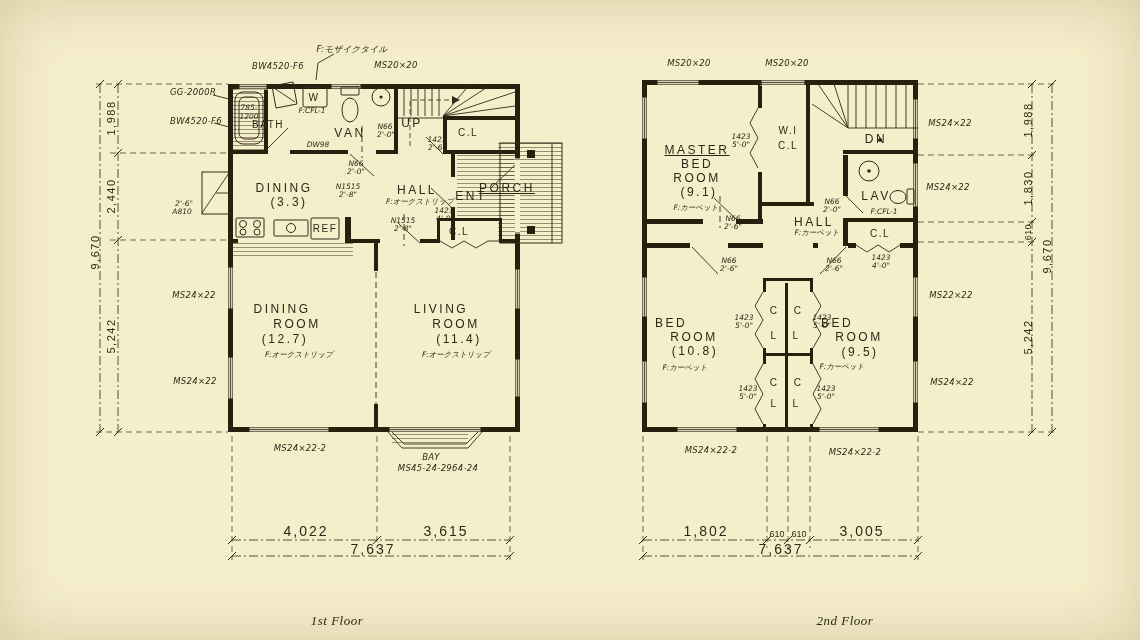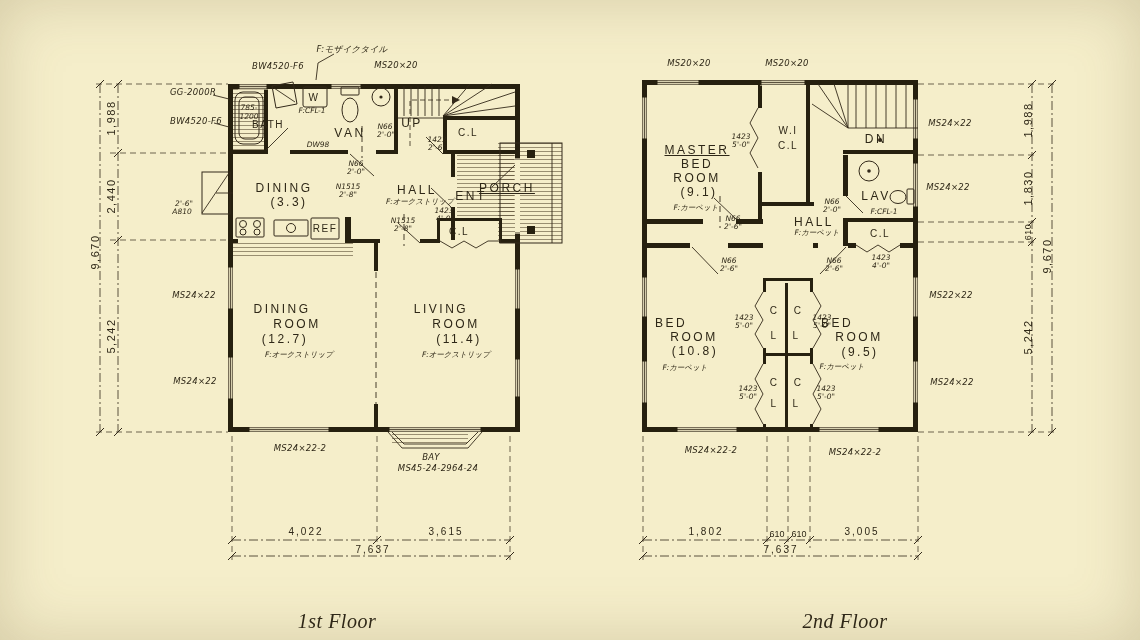--- a/index.html
+++ b/index.html
@@ -13,25 +13,25 @@
     position:absolute; z-index:1;
     background:repeating-linear-gradient(180deg, rgba(78,64,40,.55) 0 1px, transparent 1px 4px);
   }
   svg.plan{ position:absolute; left:0; top:0; z-index:2; }
   #labels{ position:absolute; left:0; top:0; width:100%; height:100%; z-index:3; }
   .lbl{ position:absolute; transform:translate(-50%,-50%); white-space:nowrap; color:#2e2717; }
   .room   { font-size:12px; letter-spacing:2.5px; }
   .roomSm { font-size:10px; letter-spacing:1.5px; }
   .ann    { font-size:8.5px; font-style:italic; font-family:"DejaVu Sans",sans-serif; letter-spacing:.3px; }
   .annS   { font-size:7.5px; font-style:italic; font-family:"DejaVu Sans",sans-serif; }
-  .dim    { font-size:10px; letter-spacing:2px; }
+  .dim    { font-size:14px; letter-spacing:2px; }
   .dimS   { font-size:9px; letter-spacing:0; }
   .dimv   { font-size:11px; letter-spacing:1.5px; transform:translate(-50%,-50%) rotate(-90deg); }
   .dimvS  { font-size:9px;  letter-spacing:.5px; transform:translate(-50%,-50%) rotate(-90deg); }
-  .title  { font-family:"Liberation Serif",serif; font-style:italic; font-size:20px; letter-spacing:.5px; }
+  .title  { font-family:"Liberation Serif",serif; font-style:italic; font-size:13px; letter-spacing:.5px; }
 </style>
 </head>
 <body>
 
 <div class="stage" style="background: rgb(245, 238, 202);">
   <div class="hatch" style="left: 498px; top: 143px; width: 64px; height: 100px;"></div>
     <div class="hatch" style="left: 457px; top: 155px; width: 57px; height: 63px;"></div>
     <div class="hatch" style="left: 233px; top: 243px; width: 120px; height: 15px;"></div>
     <div class="hatch" style="left: 233px; top: 89px; width: 31px; height: 61px;"></div>
     <div class="hatch" style="left: 392px; top: 434px; width: 76px; height: 12px;"></div>

